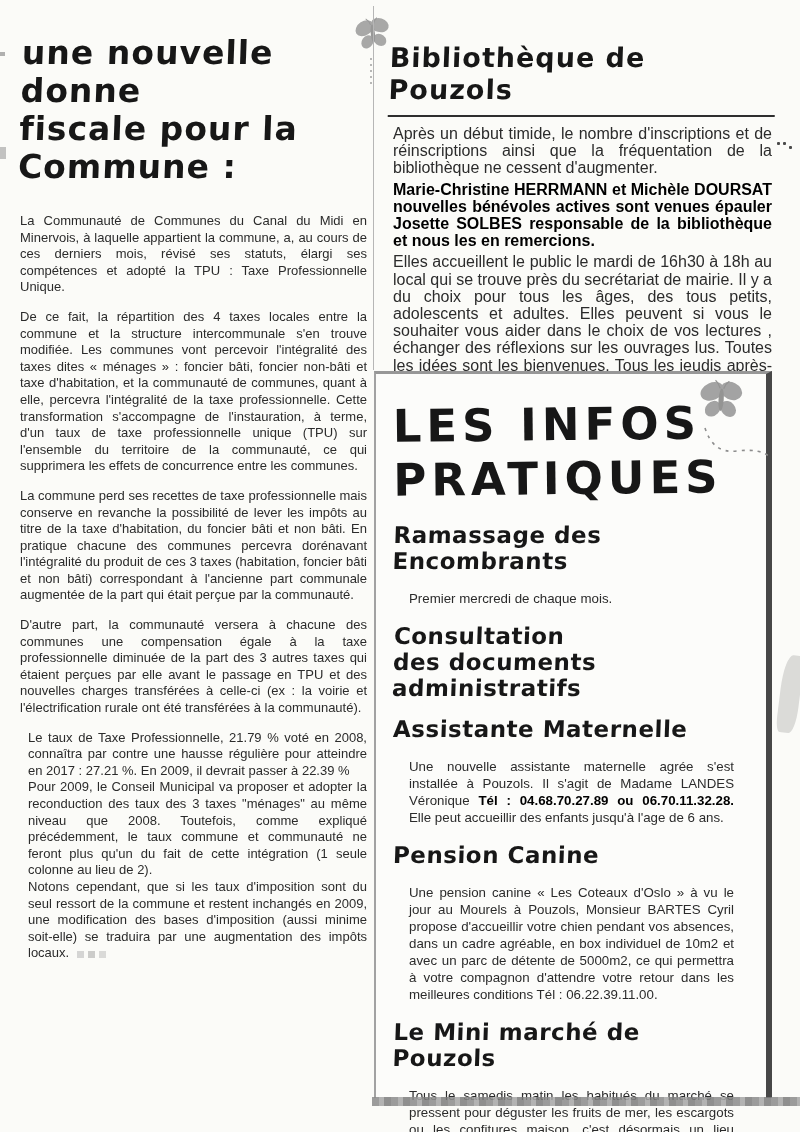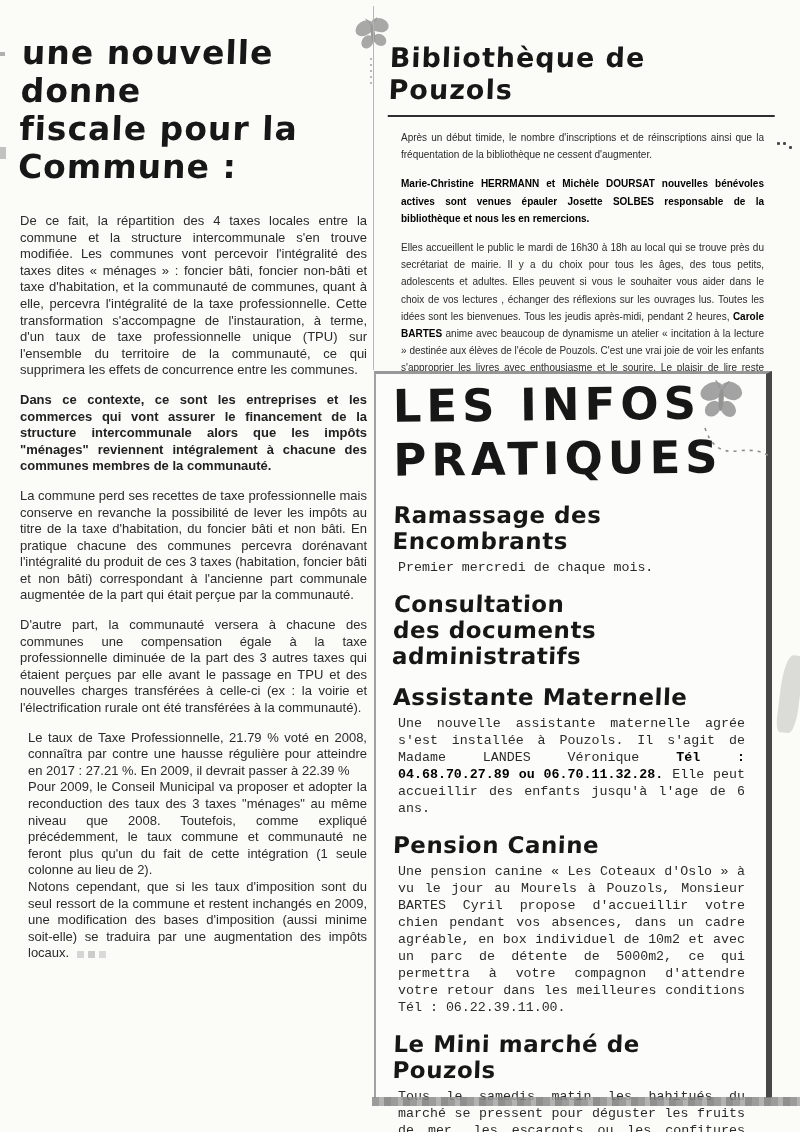--- a/index.html
+++ b/index.html
@@ -18,32 +18,32 @@
   p.b{font-weight:700;color:#222;}
   p.tight{margin-bottom:0;margin-left:8px;}
 
   
   .divider{position:absolute;left:373px;top:6px;width:1px;height:364px;background:#b6b6b6;}
 
   
   .col-right{position:absolute;left:389px;top:42px;width:387px;}
   .lib-title{font-size:27px;line-height:32px;letter-spacing:1px;margin:0 0 8px 0;
              padding-bottom:9px;border-bottom:2px solid #2e2e2e;transform:skewX(-2deg);}
-  .col-right p{font-size:10px;line-height:17.2px;text-align:justify;margin:12px;}
+  .col-right p{font-size:16px;line-height:17.2px;text-align:justify;margin:4px;}
   .bseg{font-weight:700;color:#000000;}
 
   
   .infos-box{
     position:absolute;left:374px;top:371px;width:398px;height:727px;box-sizing:border-box;
     border-top:3px solid #979797;border-left:2px solid #a2a2a2;border-right:6px solid #474747;
-    padding:4px 16px 0 17px;background:#fcfcfa;
+    padding:24px 16px 0 17px;background:#fcfcfa;
   }
   .infos-title{font-size:45px;line-height:54px;letter-spacing:5px;margin:0 0 16px 0;transform:rotate(-0.6deg);}
   .section h3{font-size:23px;line-height:26px;letter-spacing:.5px;margin:15px 0 5px 0;transform:skewX(-2deg);}
-  .section p{font-size:13.3px;line-height:17px;text-align:justify;margin:5px;font-family:Liberation Mono, monospace;}
+  .section p{font-size:13.3px;line-height:17px;text-align:justify;margin:16px;}
   .section p.noj{text-align:left;}
   sup{font-size:9px;line-height:0;}
   .rel{position:relative;}
 
   
   .bottom-bar{position:absolute;left:372px;top:1097px;width:428px;height:9px;opacity:.85;
     background:repeating-linear-gradient(90deg,#8b8b8b 0 7px,#a6a6a6 7px 12px,#7c7c7c 12px 19px);}
 
   
   .trio{display:inline-flex;gap:4px;margin-left:8px;vertical-align:-1px;}
@@ -96,22 +96,22 @@
   <svg class="trail trail-top" width="8" height="30">
     <path d="M4 0 V30" stroke="#9a9a9a" stroke-width="1.4" stroke-dasharray="2 4" fill="none"></path>
   </svg>
 
   <div class="col-left">
     <h1 class="hand left-title">
       <span>une nouvelle donne</span><br>
       <span>fiscale pour la</span><br>
       <span>Commune :</span>
     </h1>
+    <p>La Communauté de Communes du Canal du Midi en Minervois, à laquelle appartient la commune, a, au cours de ces derniers mois, révisé ses statuts, élargi ses compétences et adopté la TPU : Taxe Professionnelle Unique.</p>
     <p>De ce fait, la répartition des 4 taxes locales entre la commune et la structure intercommunale s'en trouve modifiée. Les communes vont percevoir l'intégralité des taxes dites « ménages » : foncier bâti, foncier non-bâti et taxe d'habitation, et la communauté de communes, quant à elle, percevra l'intégralité de la taxe professionnelle. Cette transformation s'accompagne de l'instauration, à terme, d'un taux de taxe professionnelle unique (TPU) sur l'ensemble du territoire de la communauté, ce qui supprimera les effets de concurrence entre les communes.</p>
-    <p class="b">Dans ce contexte, ce sont les entreprises et les commerces qui vont assurer le financement de la structure intercommunale alors que les impôts "ménages" reviennent intégralement à chacune des communes membres de la communauté.</p>
     <p>La commune perd ses recettes de taxe professionnelle mais conserve en revanche la possibilité de lever les impôts au titre de la taxe d'habitation, du foncier bâti et non bâti. En pratique chacune des communes percevra dorénavant l'intégralité du produit de ces 3 taxes (habitation, foncier bâti et non bâti) correspondant à l'ancienne part communale augmentée de la part qui était perçue par la communauté.</p>
     <p>D'autre part, la communauté versera à chacune des communes une compensation égale à la taxe professionnelle diminuée de la part des 3 autres taxes qui étaient perçues par elle avant le passage en TPU et des nouvelles charges transférées à celle-ci (ex : la voirie et l'électrification rurale ont été transférées à la communauté).</p>
     <p class="tight">Le taux de Taxe Professionnelle, 21.79 % voté en 2008, connaîtra par contre une hausse régulière pour atteindre en 2017 : 27.21 %. En 2009, il devrait passer à 22.39 %</p>
     <p class="tight">Pour 2009, le Conseil Municipal va proposer et adopter la reconduction des taux des 3 taxes "ménages" au même niveau que 2008. Toutefois, comme expliqué précédemment, le taux commune et communauté ne feront plus qu'un du fait de cette intégration (1 seule colonne au lieu de 2).</p>
     <p class="tight"><span>Notons cependant, que si les taux d'imposition sont du seul ressort de la commune et restent inchangés en 2009, une modification des bases d'imposition (aussi minime soit-elle) se traduira par une augmentation des impôts locaux.</span><span class="trio faint">
           <i></i>
           <i></i>
           <i></i>
         </span></p>
   </div>

